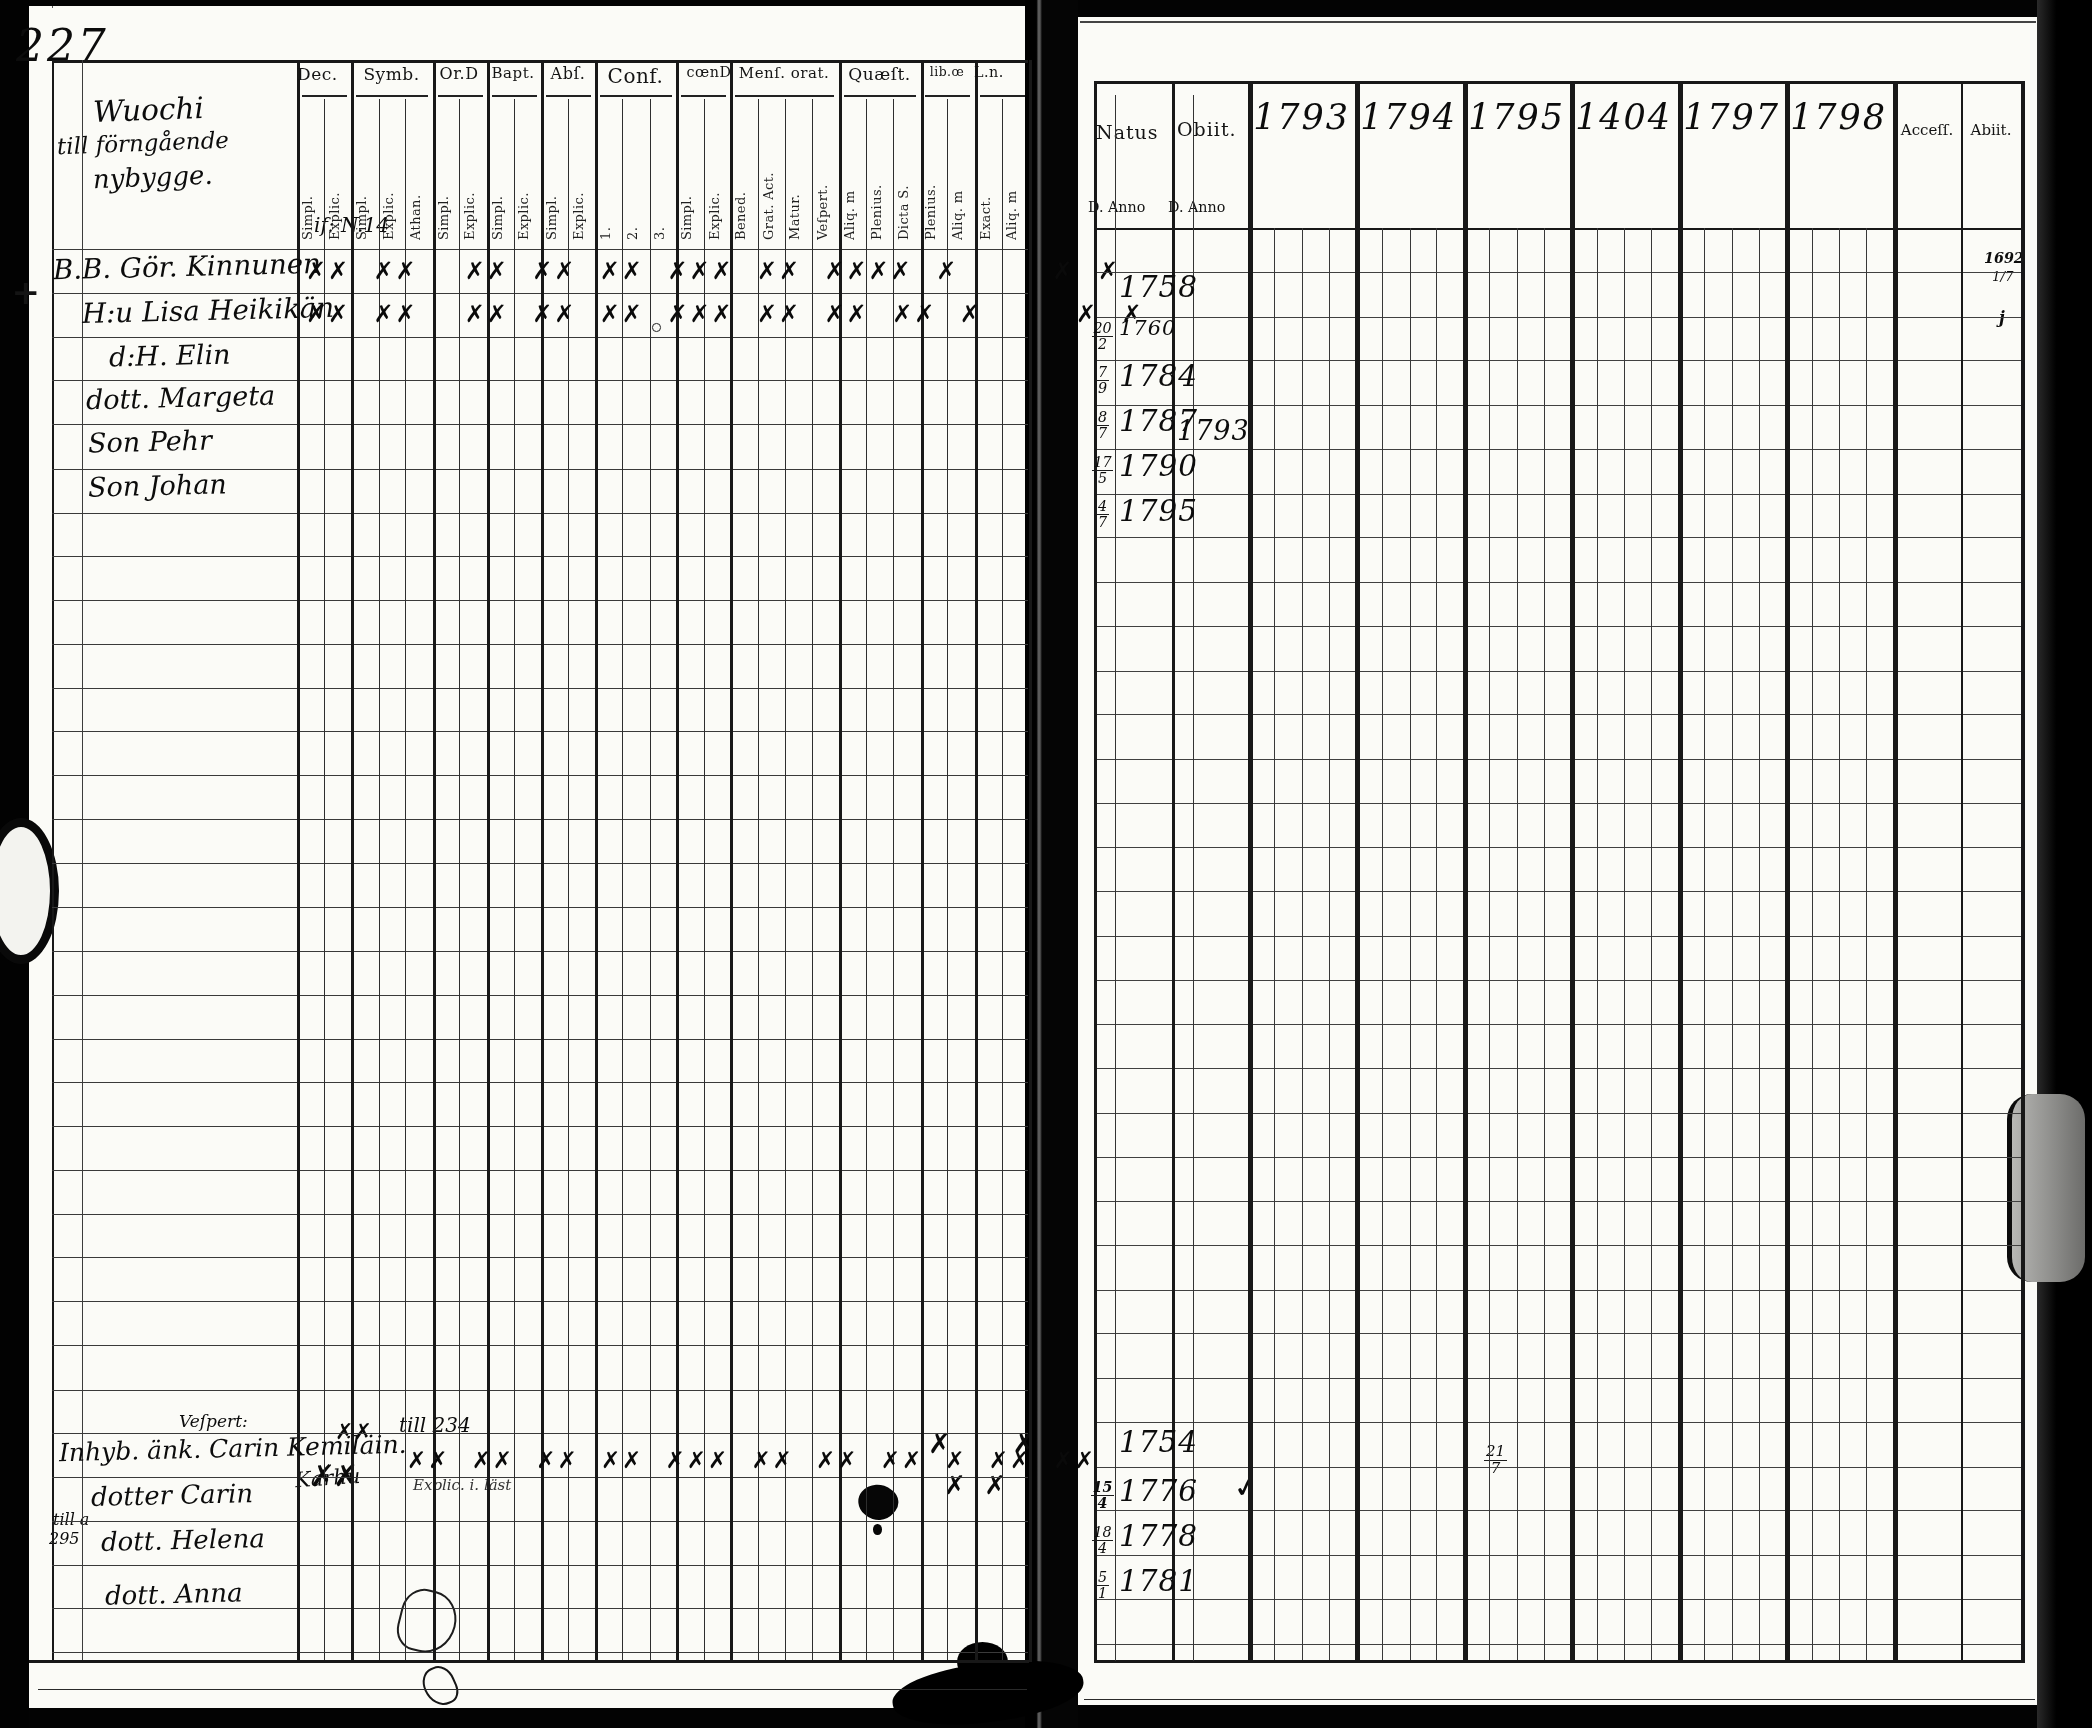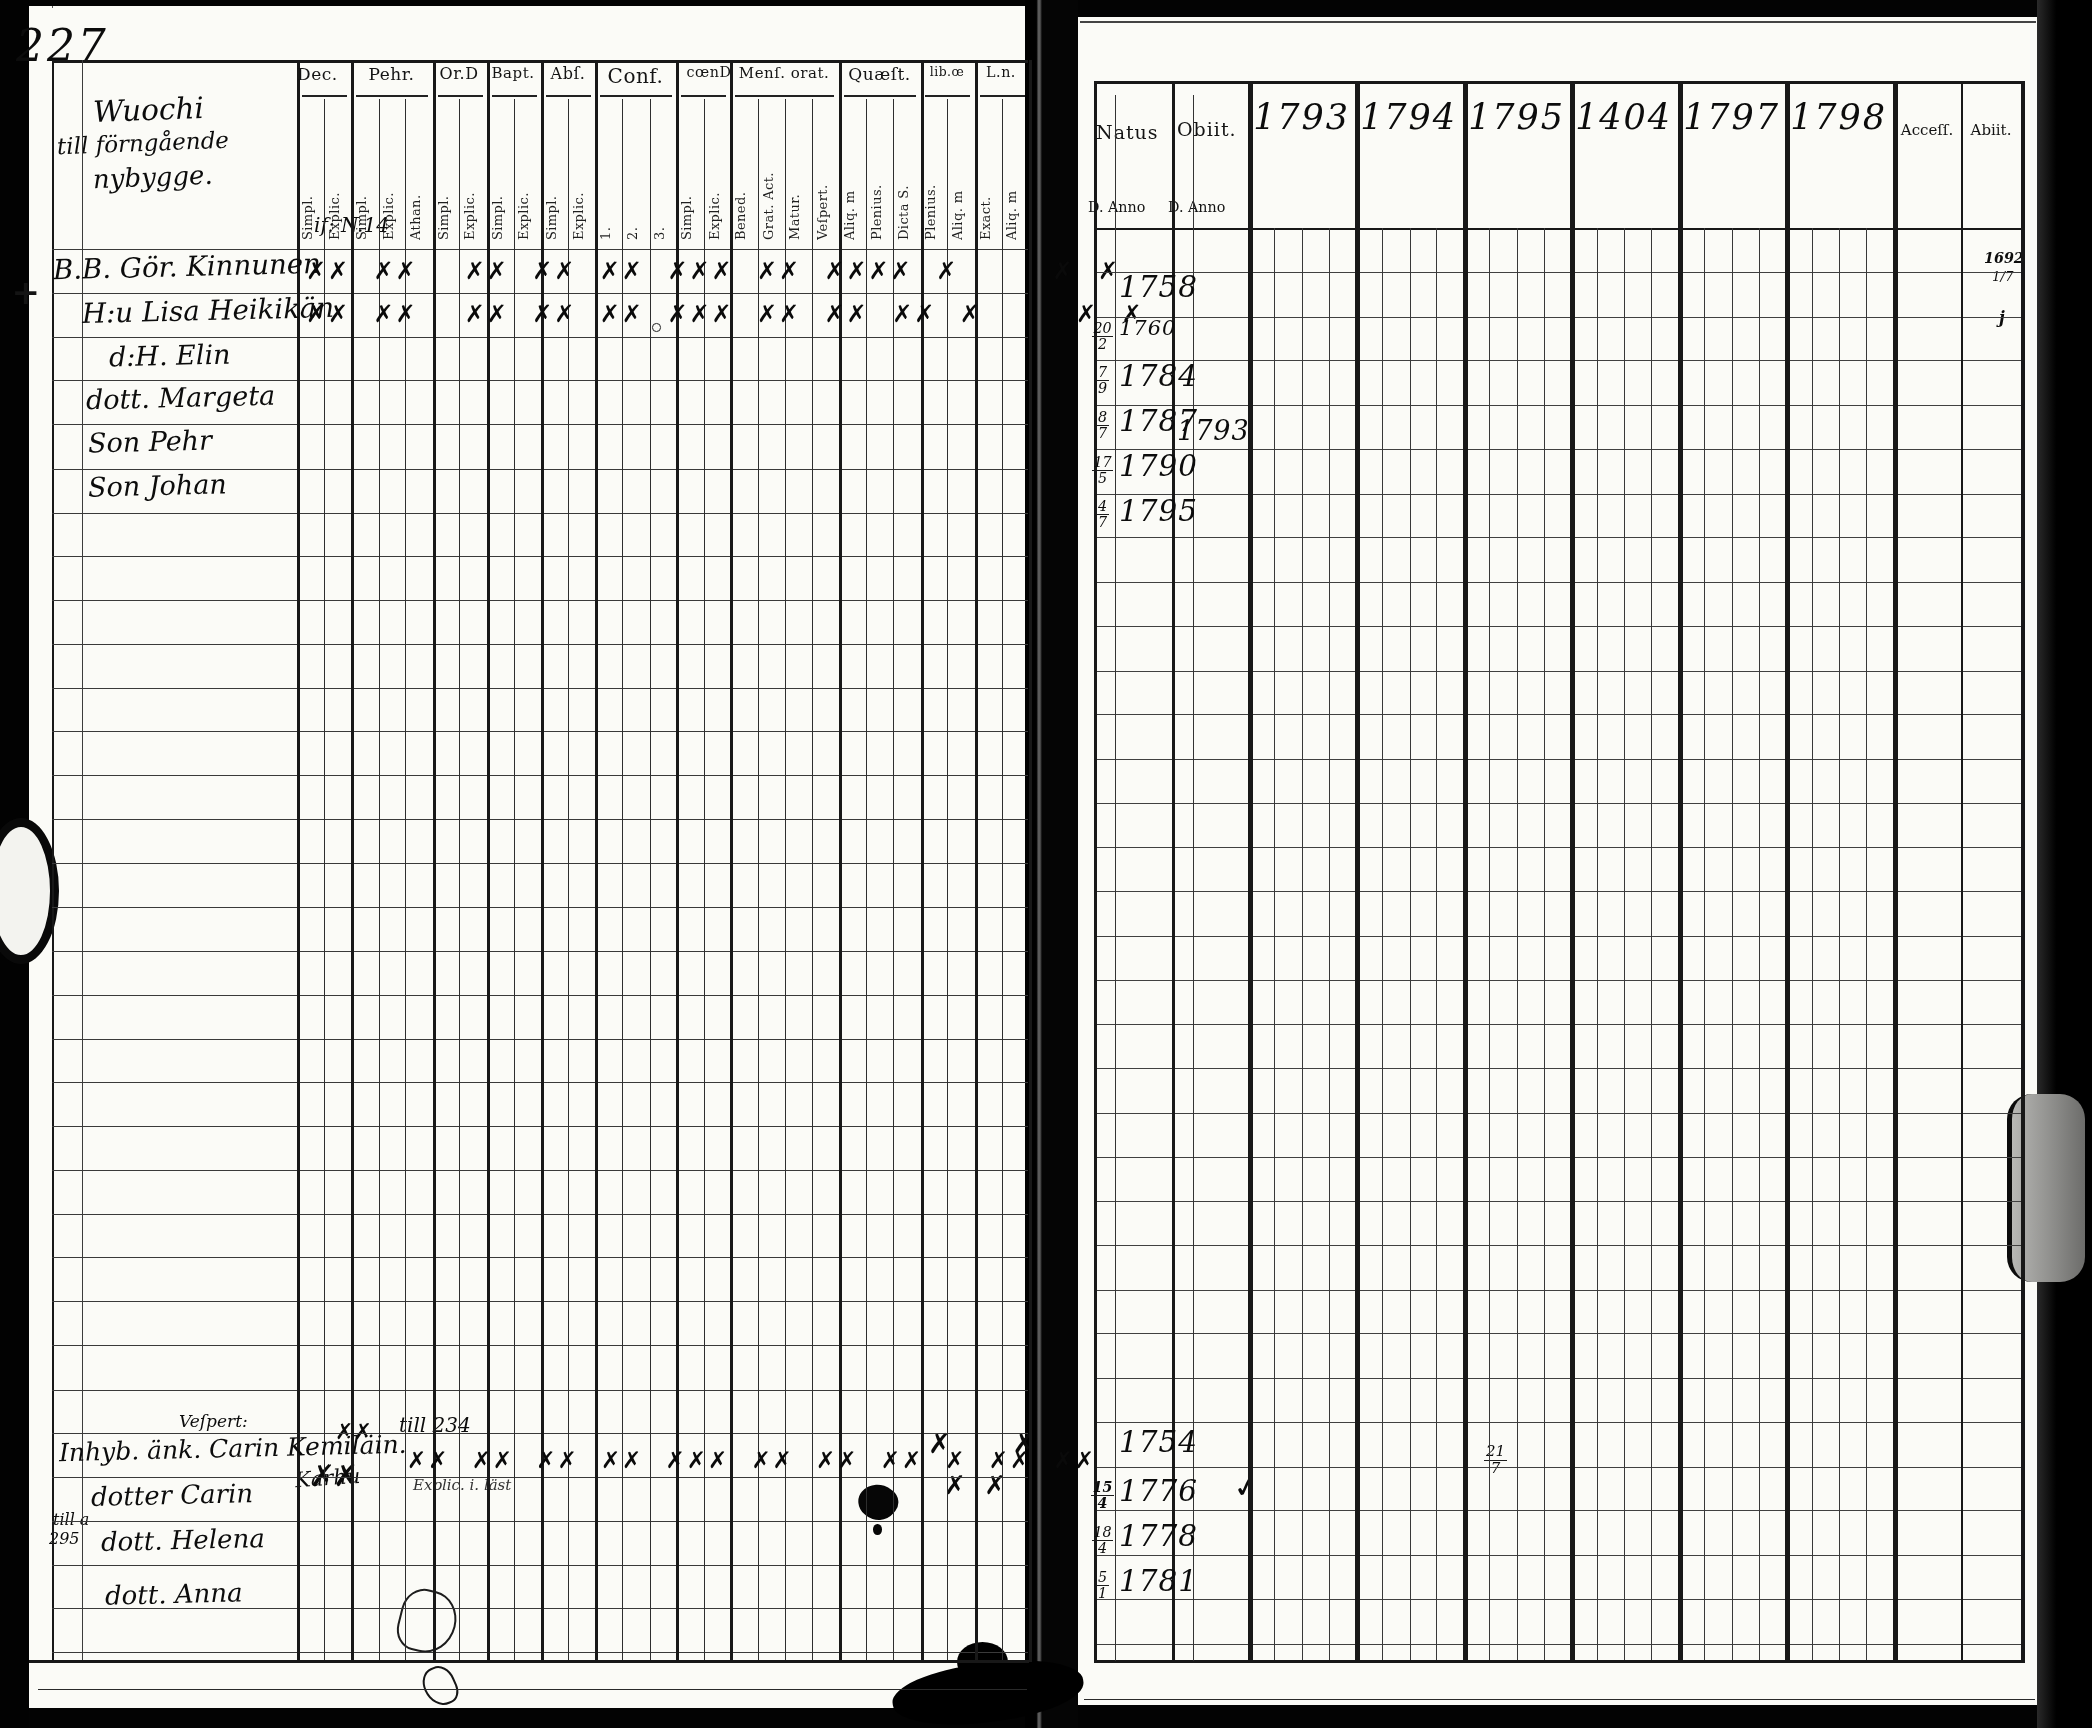--- a/index.html
+++ b/index.html
@@ -117,21 +117,21 @@
     <div class="ln" style="left: 52px; top: 1652px; width: 976px; height: 1px; background: rgb(58, 58, 58);"></div>
     <div class="ln" style="left: 28.5px; top: 1660px; width: 1000px; height: 2.9px; background: rgb(24, 24, 24);"></div>
     <div class="ln" style="left: 38px; top: 1689px; width: 989px; height: 1px; background: rgb(42, 42, 42);"></div>
     <div class="ln" style="left: 297px; top: 60px; width: 2.9px; height: 1602px; background: rgb(24, 24, 24);"></div>
     <div class="pr" style="left: 297px; top: 65px; width: 30px; font-size: 17px; text-align: center; letter-spacing: 0.5px;">Dec.</div>
     <div class="ln" style="left: 302px; top: 95px; width: 45px; height: 1.9px; background: rgb(34, 34, 34);"></div>
     <div class="pr rot" style="left: 301px; top: 107px; width: 22px; height: 133px;">Simpl.</div>
     <div class="ln" style="left: 324px; top: 99px; width: 1px; height: 1561px; background: rgb(46, 46, 46);"></div>
     <div class="pr rot" style="left: 328px; top: 107px; width: 22px; height: 133px;">Explic.</div>
     <div class="ln" style="left: 351px; top: 60px; width: 2.9px; height: 1602px; background: rgb(24, 24, 24);"></div>
-    <div class="pr" style="left: 351px; top: 65px; width: 81px; font-size: 17px; text-align: center; letter-spacing: 0.5px;">Pehr.</div>
+    <div class="pr" style="left: 351px; top: 65px; width: 81px; font-size: 17px; text-align: center; letter-spacing: 0.5px;">Symb.</div>
     <div class="ln" style="left: 356px; top: 95px; width: 72px; height: 1.9px; background: rgb(34, 34, 34);"></div>
     <div class="pr rot" style="left: 355px; top: 107px; width: 22px; height: 133px;">Simpl.</div>
     <div class="ln" style="left: 379px; top: 99px; width: 1px; height: 1561px; background: rgb(46, 46, 46);"></div>
     <div class="pr rot" style="left: 382px; top: 107px; width: 22px; height: 133px;">Explic.</div>
     <div class="ln" style="left: 405px; top: 99px; width: 1px; height: 1561px; background: rgb(46, 46, 46);"></div>
     <div class="pr rot" style="left: 409px; top: 107px; width: 22px; height: 133px;">Athan.</div>
     <div class="ln" style="left: 433px; top: 60px; width: 2.9px; height: 1602px; background: rgb(24, 24, 24);"></div>
     <div class="pr" style="left: 432px; top: 65px; width: 54px; font-size: 16px; text-align: center; letter-spacing: 0.5px;">Or.D</div>
     <div class="ln" style="left: 438px; top: 95px; width: 45px; height: 1.9px; background: rgb(34, 34, 34);"></div>
     <div class="pr rot" style="left: 437px; top: 107px; width: 22px; height: 133px;">Simpl.</div>
@@ -181,21 +181,21 @@
     <div class="pr rot" style="left: 870px; top: 107px; width: 22px; height: 133px;">Plenius.</div>
     <div class="ln" style="left: 893px; top: 99px; width: 1px; height: 1561px; background: rgb(46, 46, 46);"></div>
     <div class="pr rot" style="left: 897px; top: 107px; width: 22px; height: 133px;">Dicta S.</div>
     <div class="ln" style="left: 921px; top: 60px; width: 2.9px; height: 1602px; background: rgb(24, 24, 24);"></div>
     <div class="pr" style="left: 920px; top: 65px; width: 54px; font-size: 12.4px; text-align: center; letter-spacing: 0.5px;">lib.œ</div>
     <div class="ln" style="left: 925px; top: 95px; width: 45px; height: 1.9px; background: rgb(34, 34, 34);"></div>
     <div class="pr rot" style="left: 924px; top: 107px; width: 22px; height: 133px;">Plenius.</div>
     <div class="ln" style="left: 947px; top: 99px; width: 1px; height: 1561px; background: rgb(46, 46, 46);"></div>
     <div class="pr rot" style="left: 951px; top: 107px; width: 22px; height: 133px;">Aliq. m</div>
     <div class="ln" style="left: 975px; top: 60px; width: 2.9px; height: 1602px; background: rgb(24, 24, 24);"></div>
-    <div class="pr" style="left: 974px; top: 65px; width: 54px; font-size: 14.3px; text-align: center; letter-spacing: 0.5px;">L.n.</div>
+    <div class="pr" style="left: 974px; top: 65px; width: 54px; font-size: 14.3px; letter-spacing: 0.5px;">L.n.</div>
     <div class="ln" style="left: 980px; top: 95px; width: 45px; height: 1.9px; background: rgb(34, 34, 34);"></div>
     <div class="pr rot" style="left: 979px; top: 107px; width: 22px; height: 133px;">Exact.</div>
     <div class="ln" style="left: 1002px; top: 99px; width: 1px; height: 1561px; background: rgb(46, 46, 46);"></div>
     <div class="pr rot" style="left: 1005px; top: 107px; width: 22px; height: 133px;">Aliq. m</div>
     <div class="ln" style="left: 1029px; top: 60px; width: 2.9px; height: 1602px; background: rgb(24, 24, 24);"></div>
     <div class="hw tilt1" style="left: 53px; top: 253px; font-size: 27.6px;">B.B. Gör. Kinnunen</div>
     <div class="marks" style="left: 306px; top: 259px; width: 719px; font-size: 24px; word-spacing: 13.3px; letter-spacing: 1.9px;">✗✗ ✗✗  ✗✗ ✗✗ ✗✗ ✗✗✗ ✗✗ ✗✗✗✗ ✗    ✗ ✗</div>
     <div class="hw tilt1" style="left: 82px; top: 297px; font-size: 27.6px;">H:u Lisa Heikikän</div>
     <div class="marks" style="left: 306px; top: 302px; width: 719px; font-size: 24px; word-spacing: 13.3px; letter-spacing: 1.9px;">✗✗ ✗✗  ✗✗ ✗✗ ✗✗ ✗✗✗ ✗✗ ✗✗ ✗✗ ✗    ✗ ✗</div>
     <div class="hw tilt1" style="left: 109px; top: 342px; font-size: 27px;">d:H. Elin</div>

